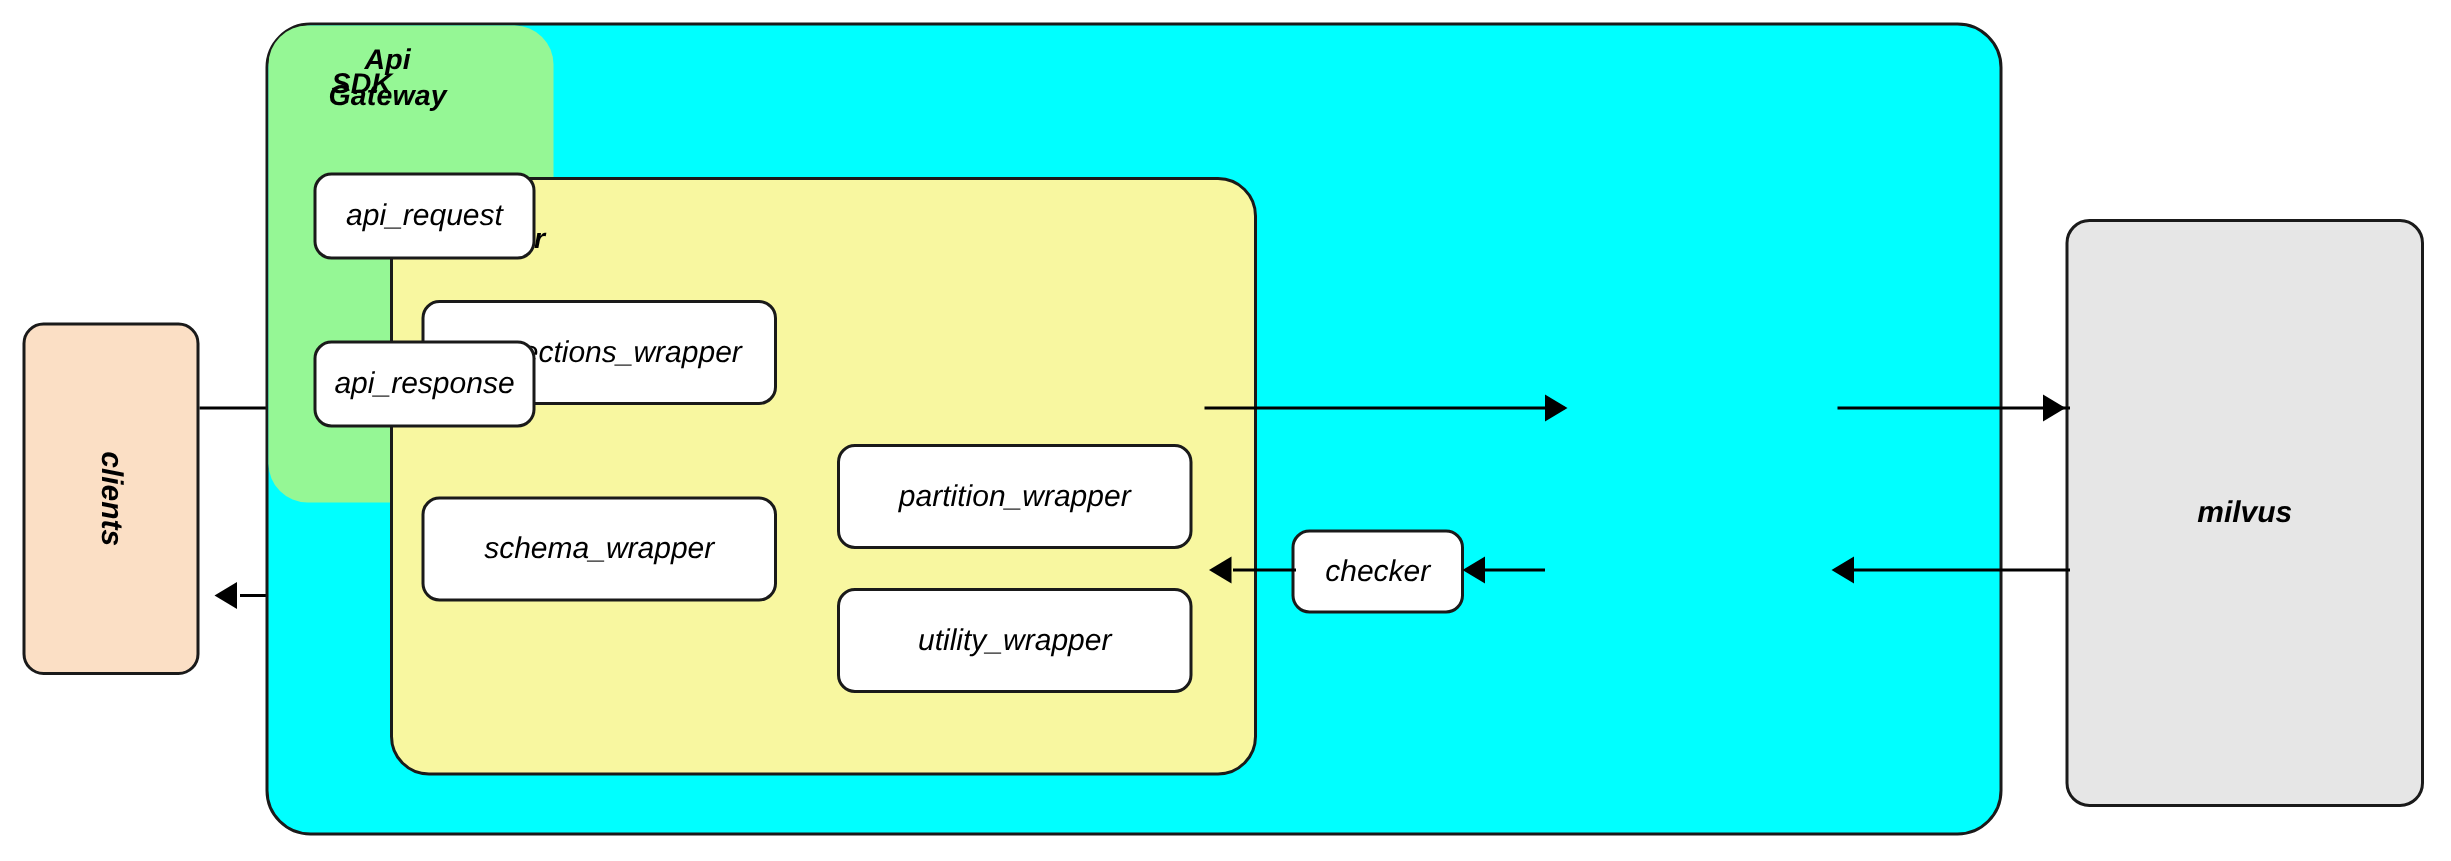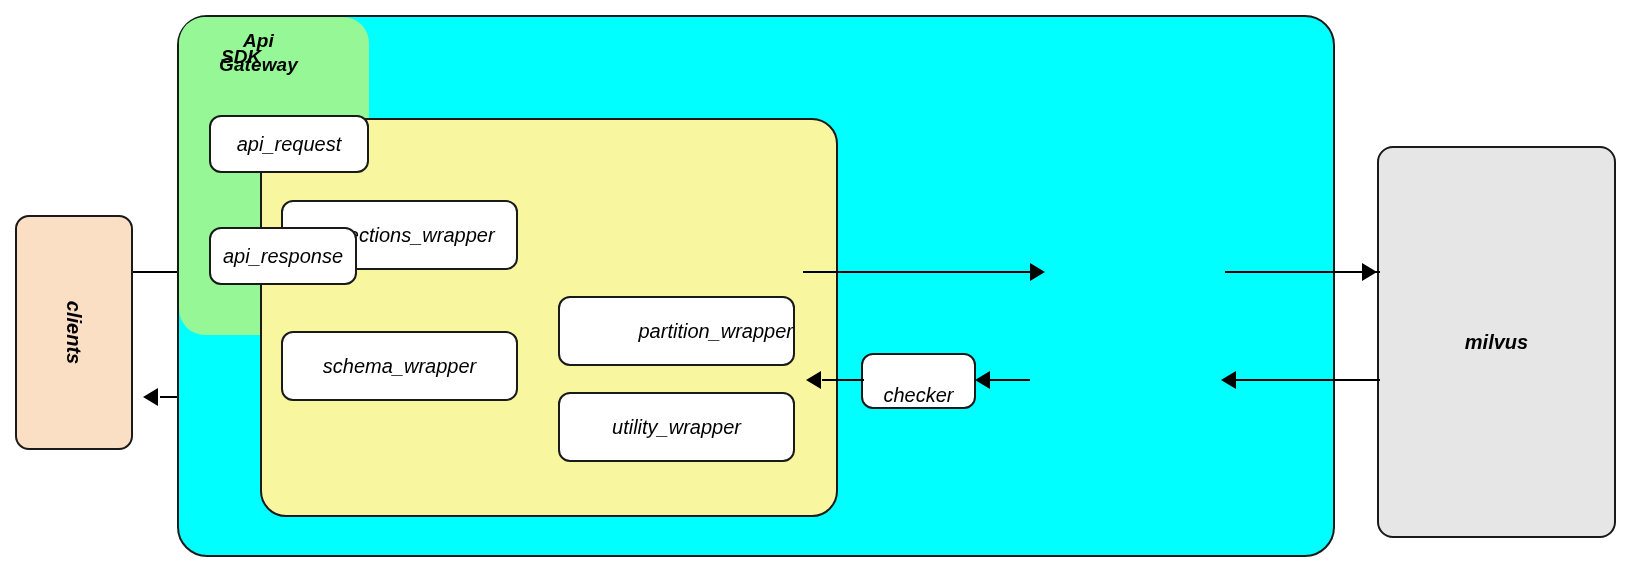--- a/index.html
+++ b/index.html
@@ -78,36 +78,35 @@
     background: #ffffff;
     border-radius: 12px;
     font-size: 20px;
     color: #000000;
   }
   .node.wrapper-node { width: 237px; height: 70px; }
 
   #wrapper-connections { left: 19px;  top: 80px;  }
   #wrapper-collections { left: 296px; top: 80px;  }
   #wrapper-schema      { left: 19px;  top: 176px; margin-top: 35px; }
-  #wrapper-partition   { left: 296px; top: 176px; justify-content: flex-end; }
+  #wrapper-partition   { left: 296px; top: 176px; }
   #wrapper-index       { left: 19px;  top: 272px; }
   #wrapper-utility     { left: 296px; top: 272px; }
 
-  #api-request  { left: 30px; top: 98px;  width: 160px; height: 58px; }
+  #api-request  { left: 30px; top: 98px;  width: 148px; height: 58px; }
   #api-response { left: 30px; top: 210px; width: 148px; height: 58px; }
 
   #checker-box {
     left: 861px;
     top: 353px;
     width: 115px;
     height: 56px;
     background: #ffffff;
     border-radius: 12px;
     font-size: 20px;
-    align-items: flex-end;
   }
 
   #clients-box {
     left: 15px;
     top: 215px;
     width: 118px;
     height: 235px;
     background: #fbdfc5;
     border-radius: 14px;
   }

